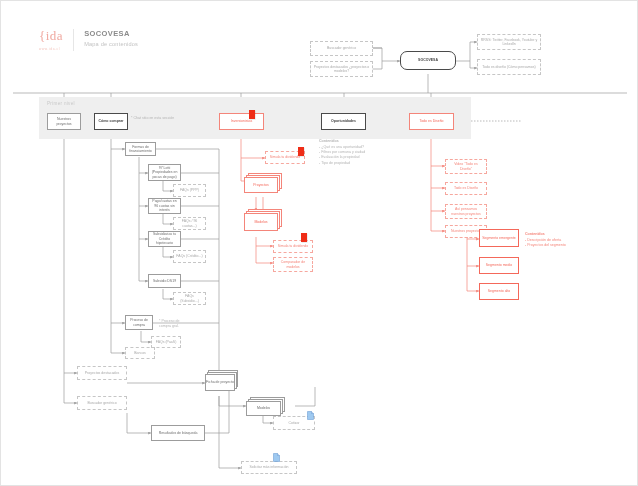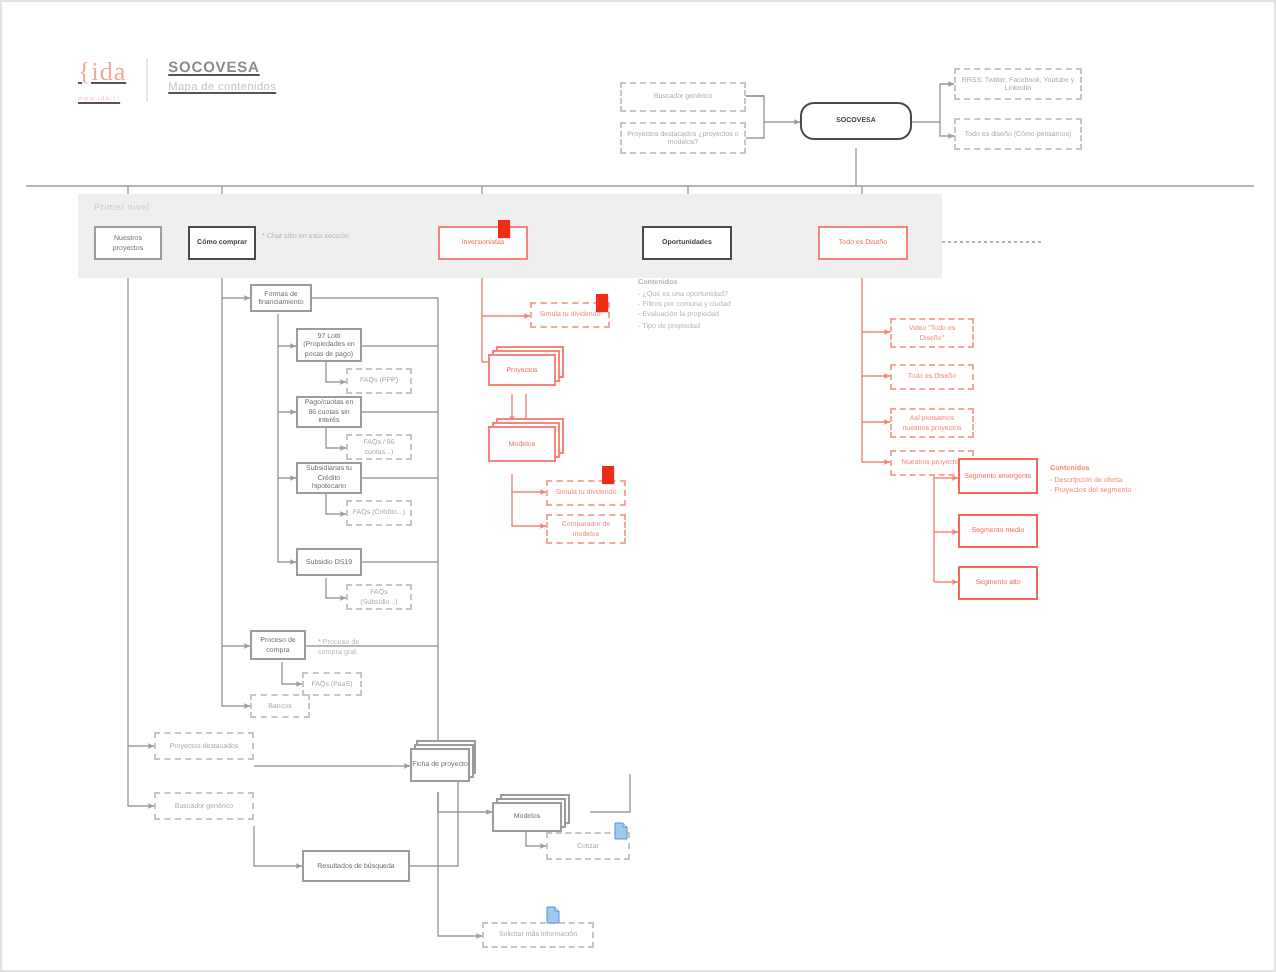--- a/index.html
+++ b/index.html
@@ -14,21 +14,21 @@
   }
   #canvas{
     position:absolute;left:0;top:0;width:638px;height:486px;
     box-sizing:border-box;
     border:1px solid #e3e3e3;
     background:#fff;
   }
   svg.wires{position:absolute;left:0;top:0;width:638px;height:486px;pointer-events:none;}
 
   
-  .hdr{position:absolute;left:38px;top:28px;display:flex;align-items:flex-start;text-decoration:underline;}
+  .hdr{position:absolute;left:38px;top:28px;display:flex;align-items:flex-start;}
   .logo{
     color:#f0a9a0;font-size:13px;letter-spacing:.5px;
     font-family:"Liberation Serif","DejaVu Serif",serif;
     line-height:1;
   }
   .logo-sub{color:#f3c4bd;font-size:3.2px;letter-spacing:.6px;margin-top:5px;}
   .hdr-div{width:1px;background:#e6e6e6;margin:0 10px;align-self:stretch;min-height:22px;}
   .hdr-title{color:#8b8b8b;font-size:7.5px;font-weight:bold;letter-spacing:.4px;line-height:1.2;}
   .hdr-sub{color:#c3c3c3;font-size:5.6px;letter-spacing:.2px;margin-top:3px;}
 

